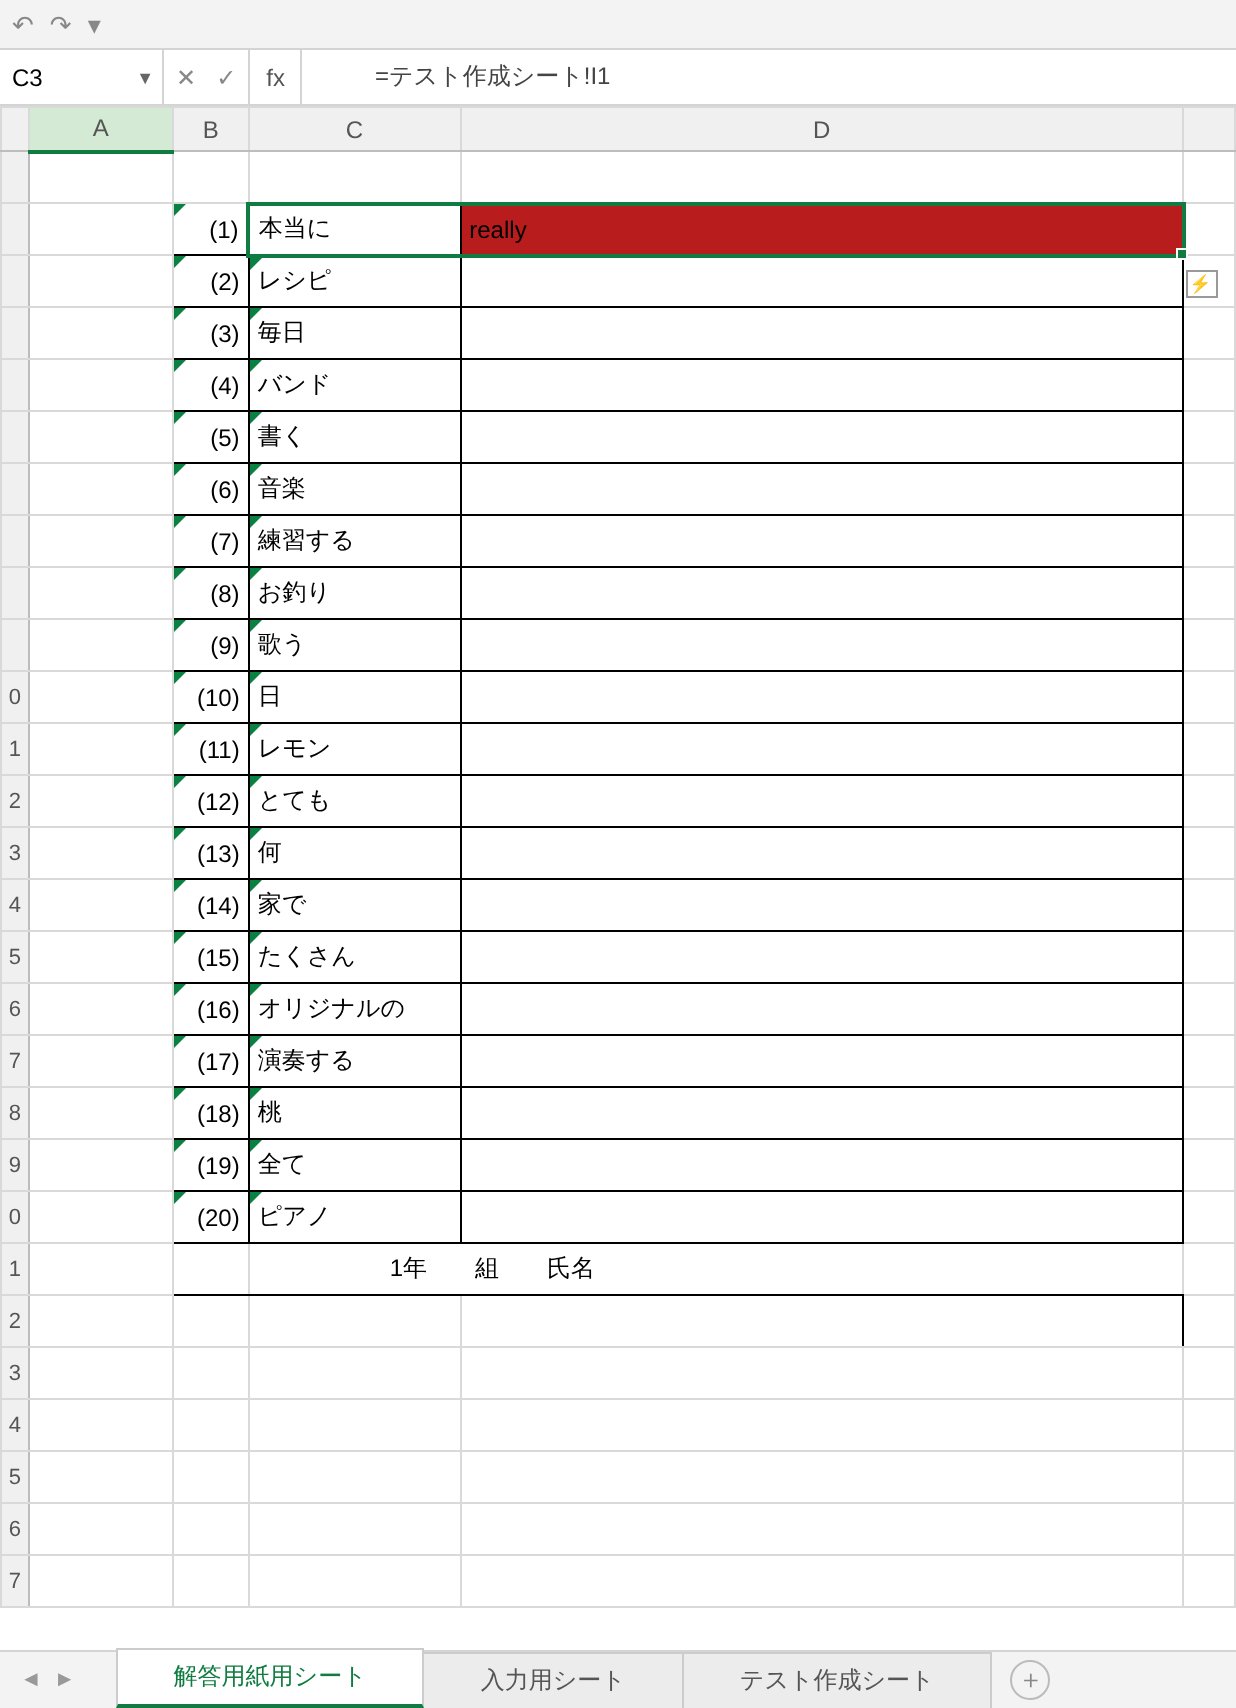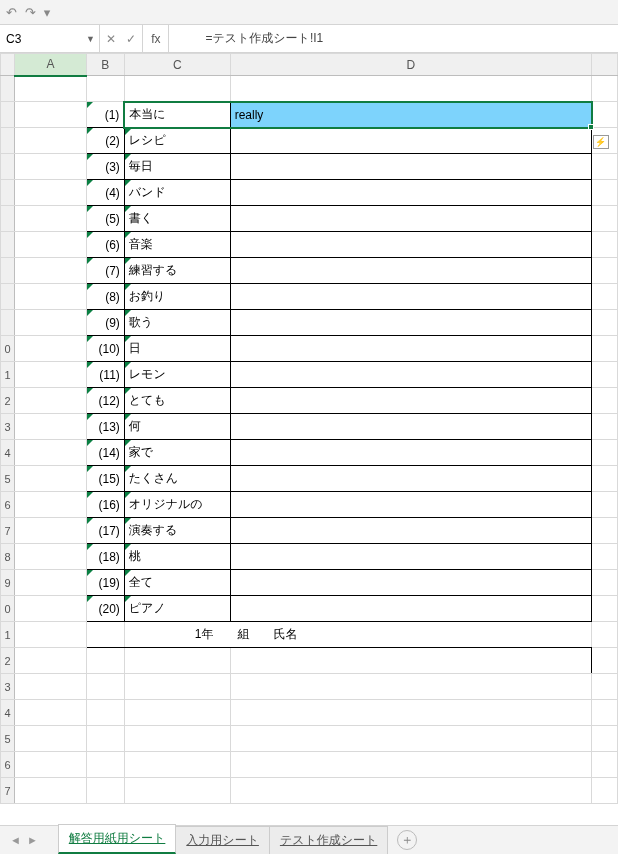--- a/index.html
+++ b/index.html
@@ -4,21 +4,21 @@
 <style>
 * { box-sizing: border-box; margin: 0; padding: 0; }
 body { font-family: "Meiryo", "Yu Gothic", sans-serif; font-size: 12px; background: #f3f3f3; width: 618px; height: 854px; overflow: hidden; user-select: none; }
 
 
 .top-area { height: 25px; background: #f3f3f3; border-bottom: 1px solid #d4d4d4; display: flex; align-items: center; padding: 0 6px; color: #888; }
 .top-area .icon { margin-right: 8px; font-size: 13px; }
 
 
 .formula-row { height: 28px; background: #fff; border-bottom: 1px solid #d4d4d4; display: flex; align-items: stretch; }
-.name-box { width: 100px; border-right: 1px solid #d4d4d4; display: flex; align-items: center; padding: 0 6px; position: relative; background: #fff; }
+.name-box { width: 82px; border-right: 1px solid #d4d4d4; display: flex; align-items: center; padding: 0 6px; position: relative; background: #fff; }
 .name-box .caret { position: absolute; right: 4px; font-size: 9px; color: #666; }
 .fx-controls { display: flex; align-items: center; border-right: 1px solid #d4d4d4; padding: 0 6px; gap: 10px; color: #888; }
 .fx-controls span { font-size: 12px; }
 .fx-label { color: #555; padding: 0 8px; display: flex; align-items: center; border-right: 1px solid #d4d4d4; }
 .formula-text { flex: 1; display: flex; align-items: center; padding: 0 8px; color: #444; margin-left: 28px; }
 
 
 .grid-wrap { position: relative; height: 772px; overflow: hidden; background: #fff; }
 table.grid { border-collapse: collapse; table-layout: fixed; }
 .grid th, .grid td { border: 1px solid #d9d9d9; font-weight: normal; }
@@ -41,39 +41,39 @@
 .b-left { border-left: 1px solid #000 !important; }
 .b-right { border-right: 1px solid #000 !important; }
 
 .center { text-align: center; }
 .num-cell { text-align: right; padding-right: 4px; }
 
 
 .tri::before { content: ""; position: absolute; top: 0; left: 0; border-top: 6px solid #0b8043; border-right: 6px solid transparent; }
 
 
-.sel { background: #7dd3fc; }
+.sel { background: #b91c1c; }
 .sel-border-top { border-top: 2px solid #107c41 !important; }
 .sel-border-bottom { border-bottom: 2px solid #107c41 !important; }
 .sel-border-left { border-left: 2px solid #107c41 !important; }
 .sel-border-right { border-right: 2px solid #107c41 !important; }
 .active-cell { background: #fff !important; font-family: Liberation Mono, monospace; }
 
 
 .fill-handle { position: absolute; right: -3px; bottom: -3px; width: 6px; height: 6px; background: #107c41; border: 1px solid #fff; }
 
 
 .smart-tag { position: absolute; right: -18px; bottom: -22px; width: 16px; height: 14px; background: #fff; border: 1px solid #999; font-size: 9px; display: flex; align-items: center; justify-content: center; color: #c05000; }
 
 
 .tab-bar { position: absolute; bottom: 0; left: 0; right: 0; height: 29px; background: #f3f3f3; border-top: 1px solid #d4d4d4; display: flex; align-items: center; }
 .tab-nav { display: flex; gap: 2px; padding: 0 8px; color: #999; font-size: 11px; }
 .tab-nav span { padding: 2px; }
 .tabs { display: flex; align-items: flex-end; height: 100%; margin-left: 10px; }
-.tab { padding: 5px 10px; border: 1px solid #ccc; border-bottom: none; background: #ececec; color: #555; font-size: 12px; margin-right: -1px; text-decoration: underline; }
+.tab { padding: 5px 28px; border: 1px solid #ccc; border-bottom: none; background: #ececec; color: #555; font-size: 12px; margin-right: -1px; }
 .tab.active { background: #fff; color: #107c41; border-bottom: 2px solid #107c41; position: relative; z-index: 2; }
 .tab-add { width: 20px; height: 20px; border: 1px solid #bbb; border-radius: 50%; display: flex; align-items: center; justify-content: center; color: #888; margin-left: 10px; font-size: 13px; }
 
 .title-cell { letter-spacing: 1px; }
 </style>
 </head>
 <body>
 
 <div class="top-area">
   <span class="icon">↶</span>

